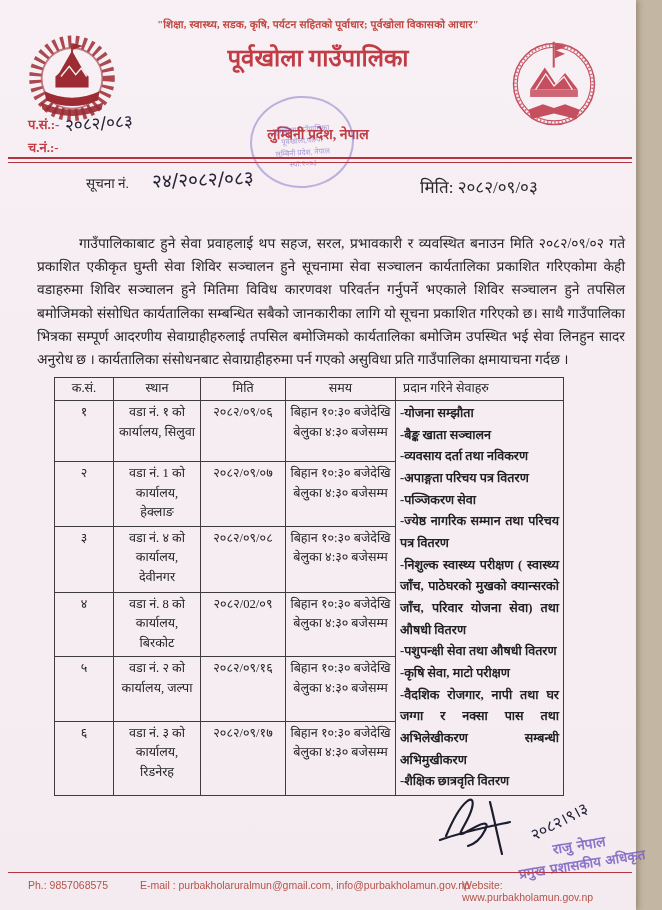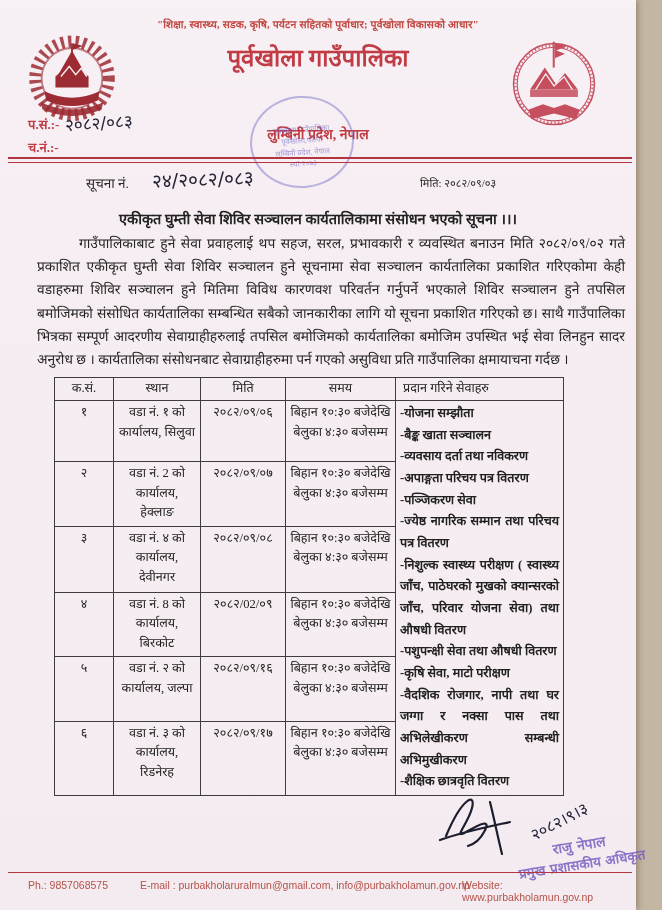--- a/index.html
+++ b/index.html
@@ -14,21 +14,21 @@
   .addr2{top:124px;font-size:14px;font-weight:bold;color:#c13c44;}
   .emblem{position:absolute;}
   .hstamp{position:absolute;left:250px;top:96px;width:104px;height:92px;border:2px solid rgba(96,84,190,.40);border-radius:50%;color:rgba(96,84,190,.55);font-size:7.5px;line-height:1.5;text-align:center;padding-top:26px;box-sizing:border-box;transform:rotate(-4deg);}
   .refline{position:absolute;left:28px;font-size:13px;font-weight:bold;color:#c13c44;}
   .hand{font-family:"DejaVu Sans",sans-serif;color:#262538;font-weight:normal;}
   .ps-val{display:inline-block;font-size:17px;transform:rotate(-4deg);margin-left:6px;}
   .rule1{position:absolute;left:8px;top:157px;width:624px;height:3px;border-top:2px solid #b23540;border-bottom:1px solid #b23540;}
   .noticeline{position:absolute;left:0;top:166px;width:540px;height:30px;}
   .notice-label{position:absolute;left:86px;top:8px;font-size:13.5px;color:#2a2a2a;}
   .notice-val{position:absolute;left:152px;top:0px;font-size:19px;transform:rotate(-2deg);}
-  .dateline{position:absolute;left:420px;top:9px;font-size:11px;color:#2a2a2a;}
+  .dateline{position:absolute;left:420px;top:9px;font-size:17px;color:#2a2a2a;}
   .subject{top:208px;font-size:14.5px;font-weight:bold;color:#222;}
   .bodytext{position:absolute;left:37px;top:232px;width:588px;font-size:13.8px;color:#252525;line-height:1.68;text-align:justify;}
   .bodytext p{margin:0;text-indent:42px;}
   .tapasil{margin-top:2px;font-size:13.8px;color:#252525;}
   table.sched{position:absolute;left:54px;top:377px;width:509px;border-collapse:collapse;table-layout:fixed;font-size:12.6px;color:#222;}
   table.sched th,table.sched td{border:1.4px solid #3d3d3d;padding:2px 4px;vertical-align:top;text-align:center;line-height:1.55;font-weight:normal;}
   table.sched th{height:20px;padding:1px 4px;margin-top:19px;}
   table.sched th.svc-h{text-align:left;padding-left:7px;}
   td.svc{text-align:left;padding:3px 6px 3px 7px;}
   td.svc div{text-align:justify;line-height:1.72;font-weight:bold;}
@@ -111,21 +111,20 @@
     </div>
 
     <div class="rule1"></div>
 
     <div class="noticeline">
       <span class="notice-label">सूचना नं.</span>
       <span class="hand notice-val">२४/२०८२/०८३</span>
       <span class="dateline">मिति: २०८२/०९/०३</span>
     </div>
 
-    <div class="center subject">एकीकृत घुम्ती सेवा शिविर सञ्चालन कार्यतालिकामा संसोधन भएको सूचना ।।।</div>
 
     <div class="bodytext">
       <p>गाउँपालिकाबाट हुने सेवा प्रवाहलाई थप सहज, सरल, प्रभावकारी र व्यवस्थित बनाउन मिति २०८२/०९/०२ गते प्रकाशित एकीकृत घुम्ती सेवा शिविर सञ्चालन हुने सूचनामा सेवा सञ्चालन कार्यतालिका प्रकाशित गरिएकोमा केही वडाहरुमा शिविर सञ्चालन हुने मितिमा विविध कारणवश परिवर्तन गर्नुपर्ने भएकाले शिविर सञ्चालन हुने तपसिल बमोजिमको संसोधित कार्यतालिका सम्बन्धित सबैको जानकारीका लागि यो सूचना प्रकाशित गरिएको छ। साथै गाउँपालिका भित्रका सम्पूर्ण आदरणीय सेवाग्राहीहरुलाई तपसिल बमोजिमको कार्यतालिका बमोजिम उपस्थित भई सेवा लिनहुन सादर अनुरोध छ । कार्यतालिका संसोधनबाट सेवाग्राहीहरुमा पर्न गएको असुविधा प्रति गाउँपालिका क्षमायाचना गर्दछ ।</p>
     </div>
 
     <table class="sched">
       <colgroup>
           <col style="width:59px">
           <col style="width:87px">
           <col style="width:85px">
@@ -154,21 +153,21 @@
           <div>-ज्येष्ठ नागरिक सम्मान तथा परिचय पत्र वितरण</div>
           <div>-निशुल्क स्वास्थ्य परीक्षण ( स्वास्थ्य जाँच, पाठेघरको मुखको क्यान्सरको जाँच, परिवार योजना सेवा) तथा औषधी वितरण</div>
           <div>-पशुपन्क्षी सेवा तथा औषधी वितरण</div>
           <div>-कृषि सेवा, माटो परीक्षण</div>
           <div>-वैदशिक रोजगार, नापी तथा घर जग्गा र नक्सा पास तथा अभिलेखीकरण सम्बन्धी अभिमुखीकरण</div>
           <div>-शैक्षिक छात्रवृति वितरण</div>
         </td>
       </tr>
       <tr class="r2">
         <td>२</td>
-        <td>वडा नं. 2 को कार्यालय, हेक्लाङ</td>
+        <td>वडा नं. 1 को कार्यालय, हेक्लाङ</td>
         <td>२०८२/०९/०७</td>
         <td>बिहान १०:३० बजेदेखि बेलुका ४:३० बजेसम्म</td>
       </tr>
       <tr class="r3">
         <td>३</td>
         <td>वडा नं. ४ को कार्यालय, देवीनगर</td>
         <td>२०८२/०९/०८</td>
         <td>बिहान १०:३० बजेदेखि बेलुका ४:३० बजेसम्म</td>
       </tr>
       <tr class="r4">

